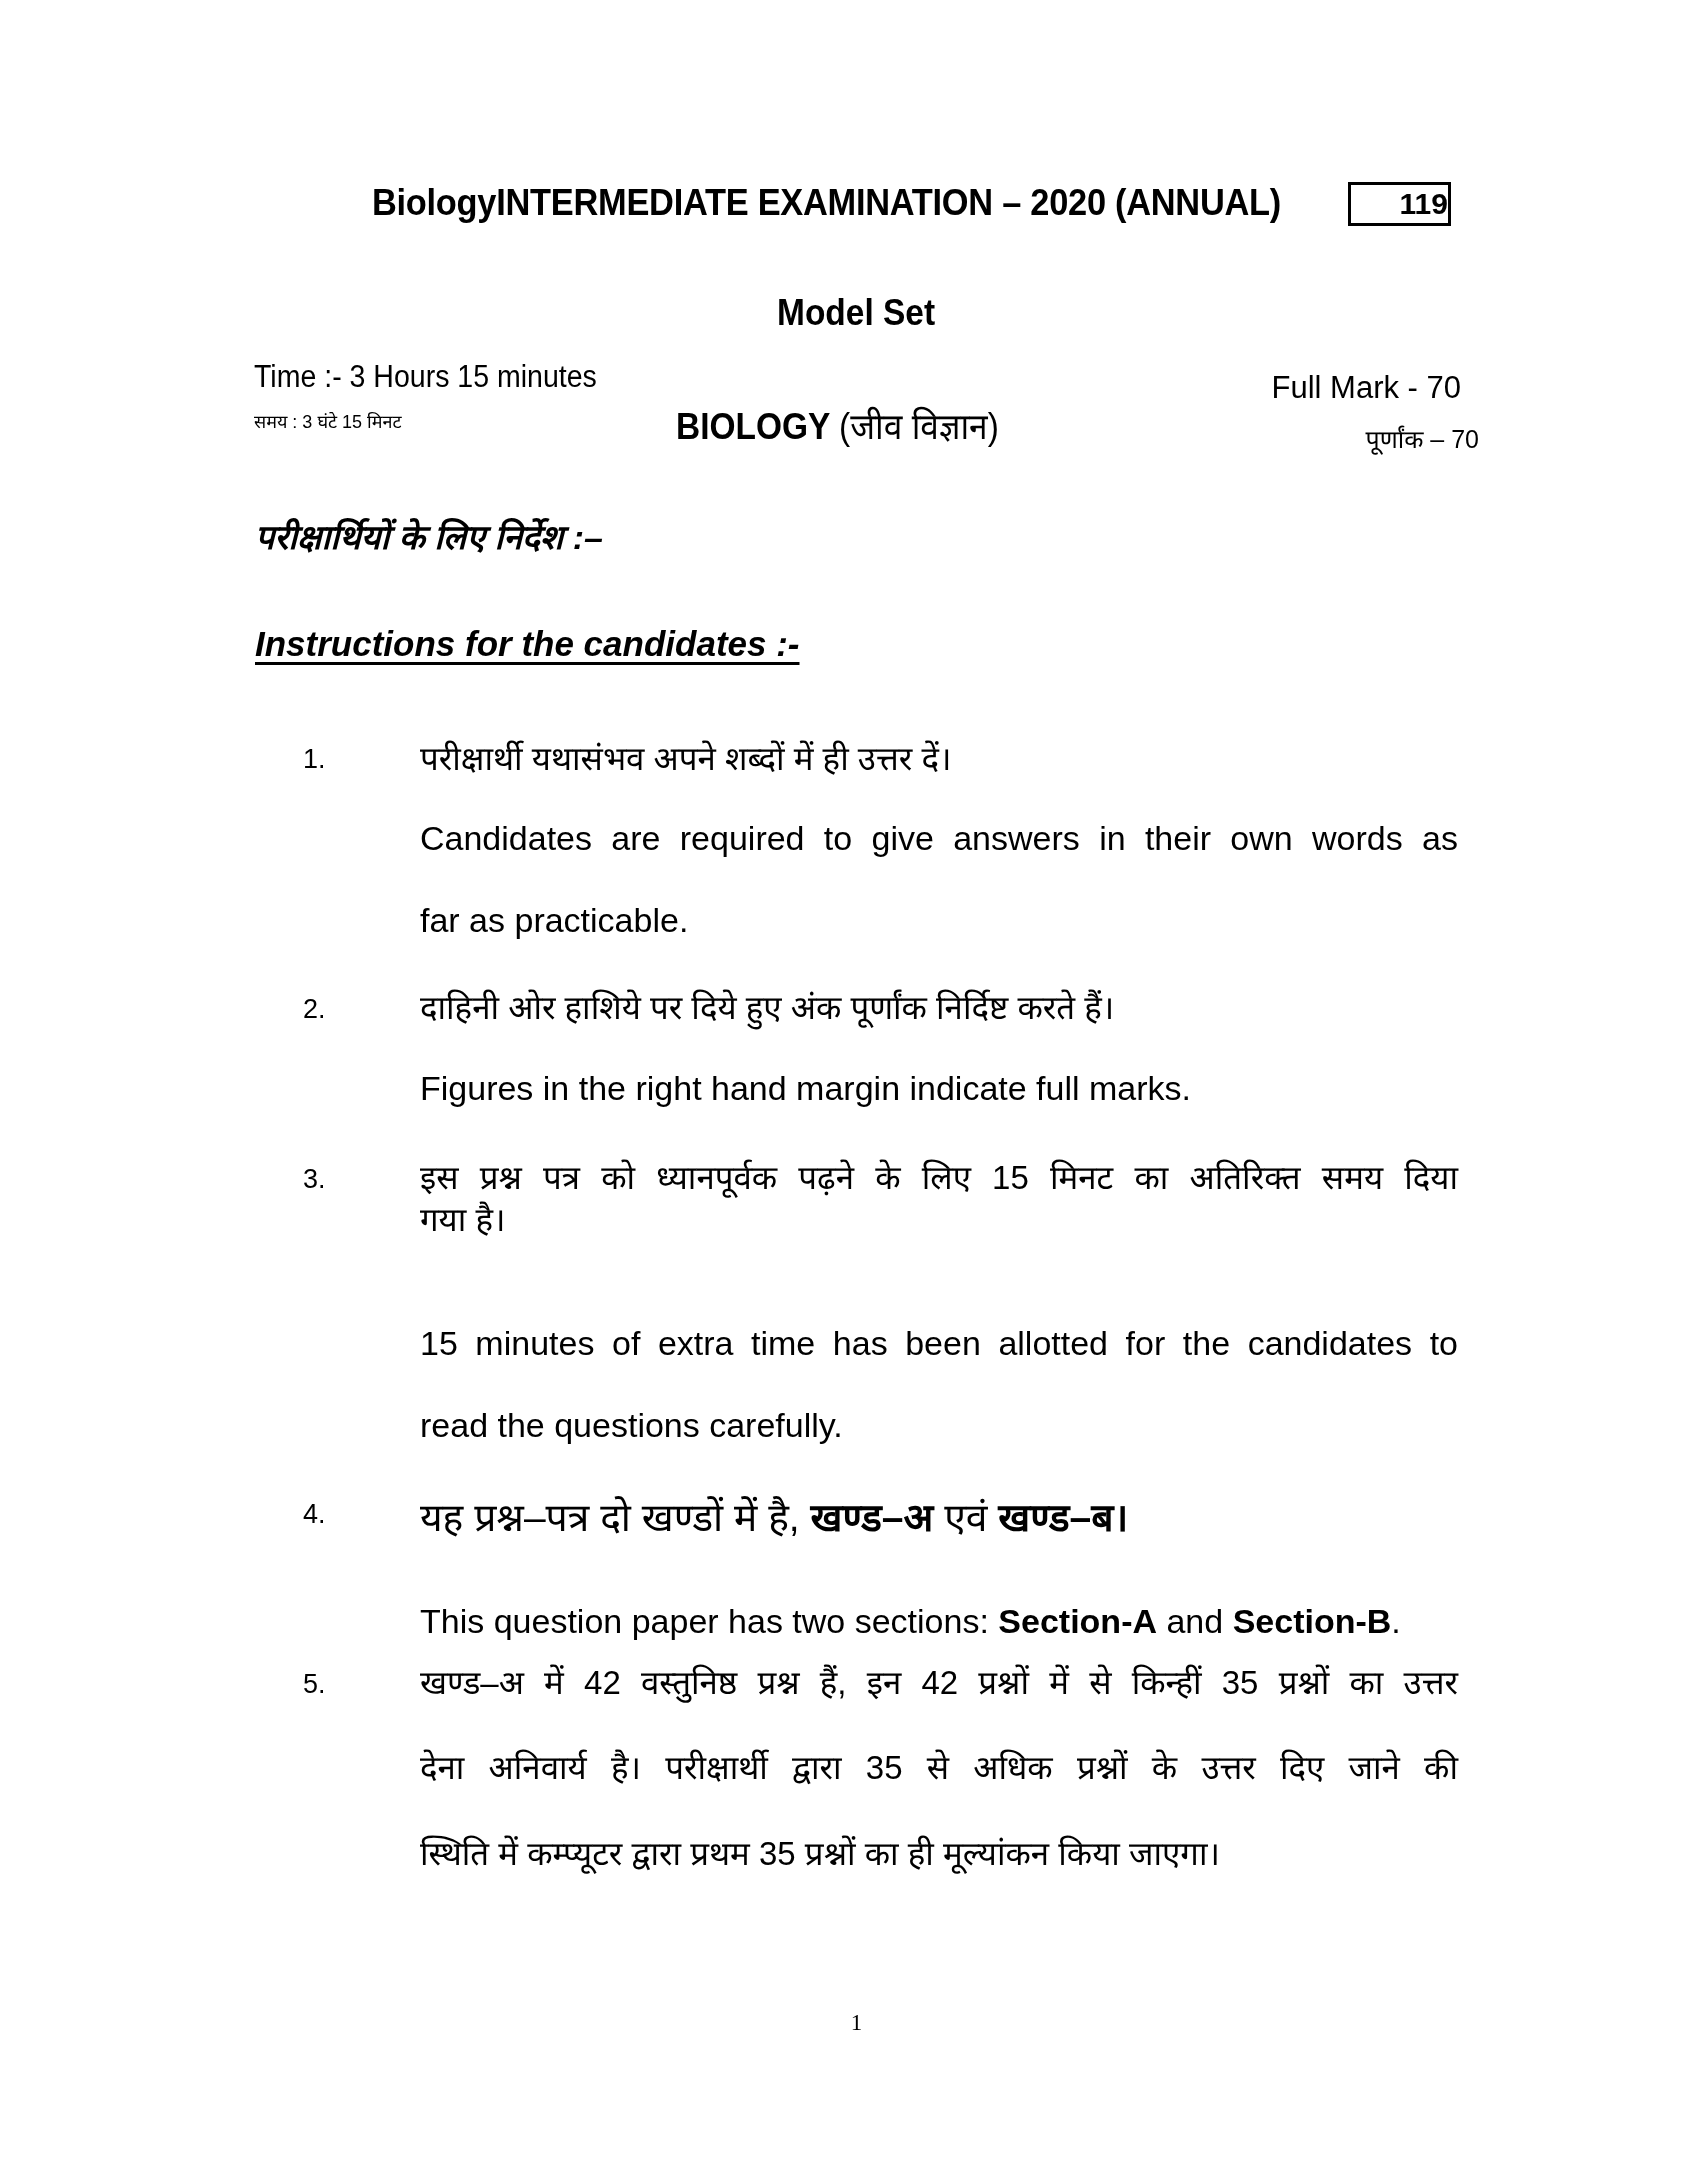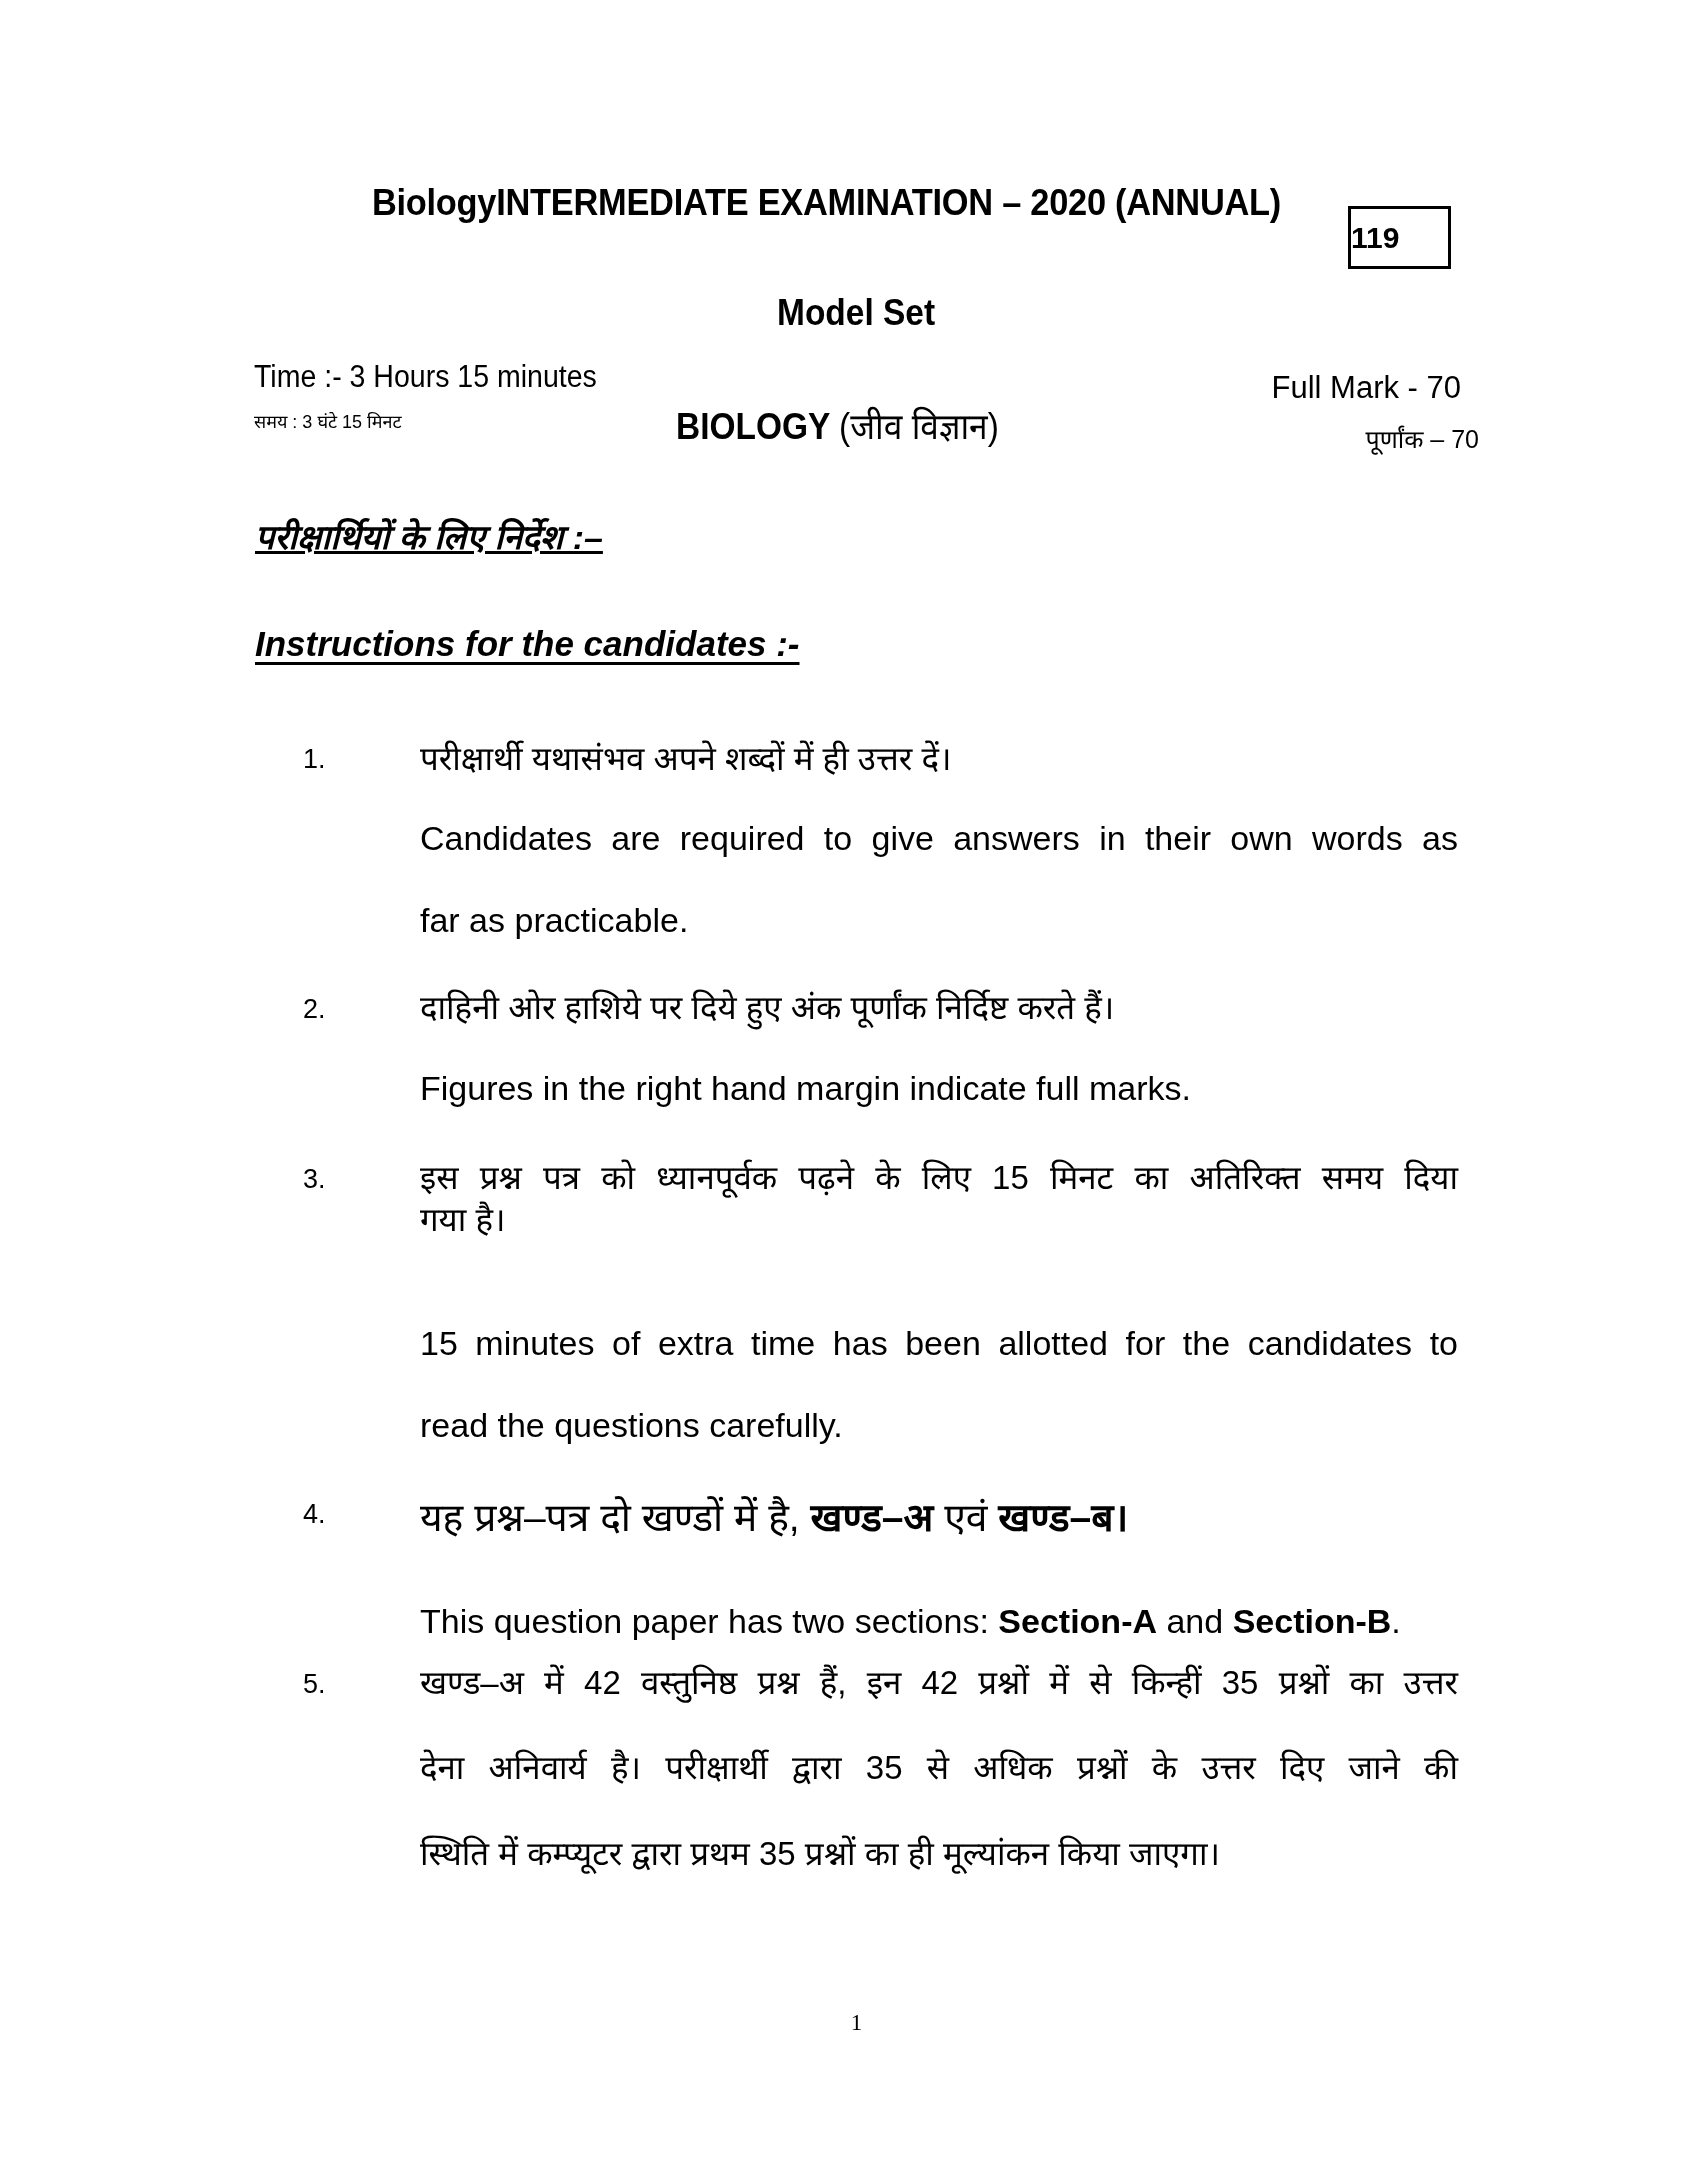--- a/index.html
+++ b/index.html
@@ -1,27 +1,27 @@
 <!DOCTYPE html>
 <html><head>
 <meta charset="utf-8">
 <style>
   html, body { margin: 0; padding: 0; background: #ffffff; }
   body { width: 1683px; height: 2178px; position: relative; overflow: hidden; color: #000; font-family: "Liberation Sans", sans-serif; }
   .abs { position: absolute; white-space: nowrap; }
   .header-title { left: 372px; top: 182px; font-size: 37px; font-weight: bold; letter-spacing: -0.3px; transform: scaleX(0.93); transform-origin: left top; }
-  .code-box { left: 1348px; top: 182px; width: 103px; height: 63px; border: 3px solid #000; box-sizing: border-box; display: flex; align-items: center; justify-content: flex-start; font-size: 30px; font-weight: bold; margin-top: 24px; }
+  .code-box { left: 1348px; top: 182px; width: 103px; height: 44px; border: 3px solid #000; box-sizing: border-box; display: flex; align-items: center; justify-content: flex-end; font-size: 30px; font-weight: bold; }
   .model-set { left: 777px; top: 292px; font-size: 36px; font-weight: bold; transform: scaleX(0.93); transform-origin: left top; }
   .time-en { left: 254px; top: 359px; font-size: 31px; transform: scaleX(0.92); transform-origin: left top; }
   .time-hi { left: 254px; top: 409px; font-size: 18px; }
   .subject { left: 676px; top: 401px; font-size: 36px; font-weight: bold; transform: scaleX(0.93); transform-origin: left top; }
   .subject .hi { font-weight: normal; }
   .fullmark-en { right: 222px; top: 370px; font-size: 31px; }
   .fullmark-hi { right: 204px; top: 421px; font-size: 25px; }
-  .instr-hi { left: 255px; top: 513px; font-size: 34px; font-weight: bold; font-style: italic; text-decoration: underline; }
+  .instr-hi { left: 255px; top: 513px; font-size: 34px; font-weight: bold; font-style: italic; }
   .instr-en { left: 255px; top: 624px; font-size: 35px; font-weight: bold; font-style: italic; text-decoration: underline; text-decoration-thickness: 3px; text-underline-offset: 6px; }
   .num { left: 303px; font-size: 27px; }
   .line { left: 420px; width: 1038px; font-size: 34px; }
   .hi-line { font-size: 33px; text-align: justify; text-align-last: justify; }
   .en-line { text-align: justify; text-align-last: justify; transform-origin: left top; }
   .en-left { text-align: left; }
   .bold { font-weight: bold; }
   .page-num { left: 0; width: 1713px; text-align: center; top: 2010px; font-size: 23px; font-family: "Liberation Serif", serif; }
 </style>
 </head>

